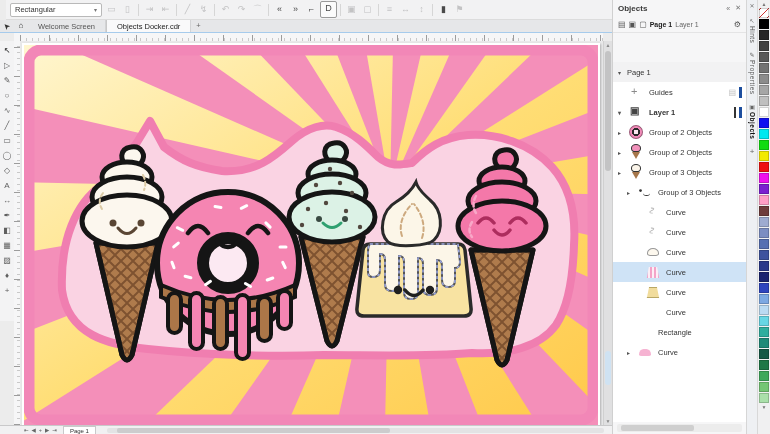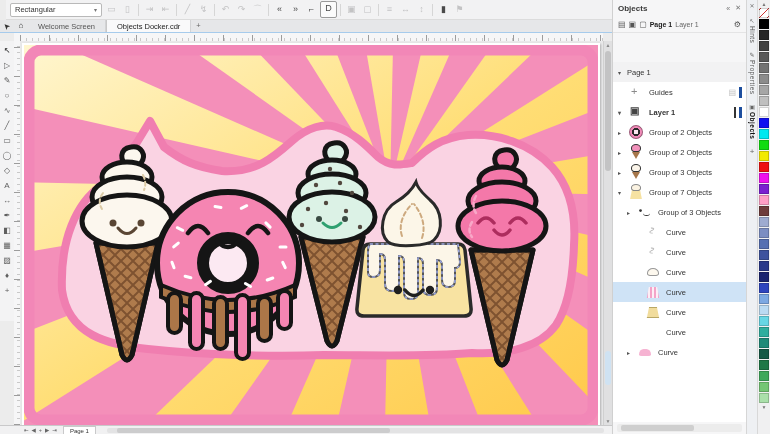--- a/index.html
+++ b/index.html
@@ -412,25 +412,20 @@
       <div class="drow">
         <span class="tw">▸</span>
         <span class="thumb t-cone-pink"></span>
         <span class="lbl">Group of 2 Objects</span>
       </div>
       <div class="drow">
         <span class="tw">▸</span>
         <span class="thumb t-cone-white"></span>
         <span class="lbl">Group of 3 Objects</span>
       </div>
-      <div class="drow">
-        <span class="tw">▾</span>
-        <span class="thumb t-pudding"></span>
-        <span class="lbl">Group of 7 Objects</span>
-      </div>
       <div class="drow indent1">
         <span class="tw">▸</span>
         <span class="thumb t-face"></span>
         <span class="lbl">Group of 3 Objects</span>
       </div>
       <div class="drow indent2">
         <span class="tw"></span>
           <span class="thumb t-squiggle"></span>
         <span class="lbl">Curve</span>
       </div>
@@ -451,20 +446,25 @@
       </div>
       <div class="drow indent2">
         <span class="tw"></span>
           <span class="thumb t-trap-yellow"></span>
         <span class="lbl">Curve</span>
       </div>
       <div class="drow indent2">
         <span class="tw"></span>
           <span class="thumb"></span>
         <span class="lbl">Curve</span>
+      </div>
+      <div class="drow indent1">
+        <span class="tw"></span>
+          <span class="thumb"></span>
+        <span class="lbl">Rectangle</span>
       </div>
       <div class="drow indent1">
         <span class="tw">▸</span>
         <span class="thumb t-pink-wave"></span>
         <span class="lbl">Curve</span>
       </div>
     </div>
     <div class="d-hscroll"></div>
   </div>
 

